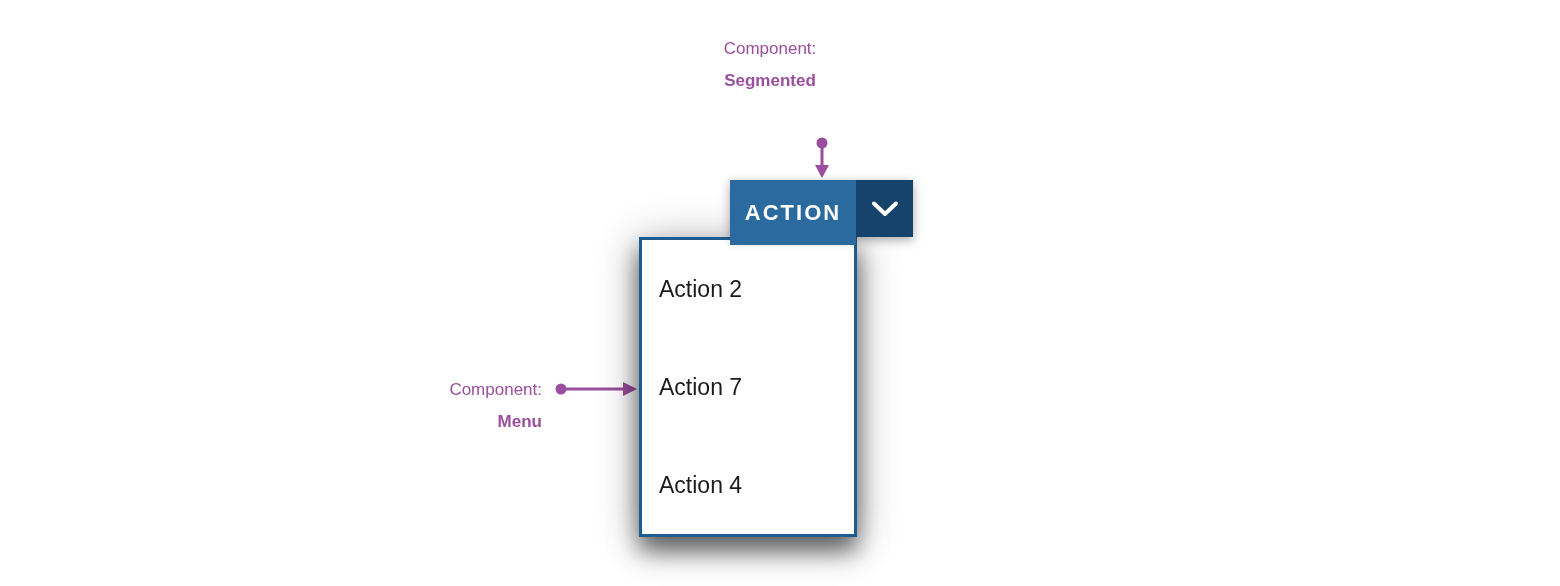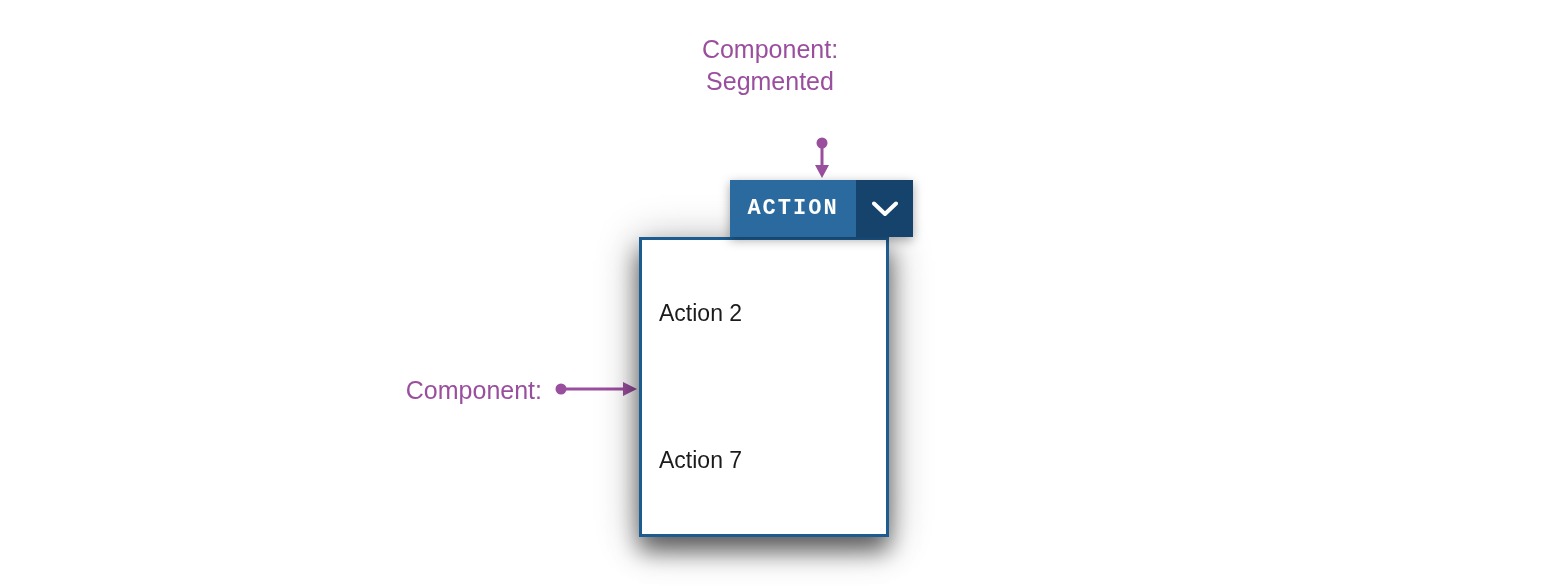--- a/index.html
+++ b/index.html
@@ -11,25 +11,25 @@
     width: 1560px;
     height: 586px;
     background: var(--canvas-bg, #ffffff);
     overflow: hidden;
   }
 
   
   .annotation {
     position: absolute;
     color: var(--annotation, #9a4e9e);
-    font-size: 25px;
+    font-size: 17px;
     line-height: 32px;
   }
   .annotation .ann-regular { font-weight: 400; }
-  .annotation .ann-bold   { font-weight: 400; }
+  .annotation .ann-bold   { font-weight: 700; }
 
   .annotation-top {
     left: 650px;
     top: 33px;
     width: 240px;
     text-align: center;
   }
   .annotation-left {
     left: 360px;
     top: 374px;
@@ -51,25 +51,25 @@
     left: 730px;
     top: 180px;
     width: 183px;
     height: 57px;
     display: flex;
     z-index: 3;
     box-shadow: 0 3px 10px rgba(0,0,0,0.35);
   }
   .seg-action {
     width: 126px;
-    height: 57px;
+    height: 65px;
     border: none;
     background: var(--button-primary, #2a6a9f);
     color: var(--button-text, #ffffff);
-    font-family: Liberation Mono, monospace;
+    font-family: Liberation Sans, sans-serif;
     font-size: 22px;
     font-weight: 700;
     letter-spacing: 2px;
     cursor: pointer;
   }
   .seg-toggle {
     width: 57px;
     height: 57px;
     border: none;
     background: var(--button-toggle, #16436b);
@@ -78,21 +78,21 @@
     align-items: center;
     justify-content: center;
     cursor: pointer;
   }
 
   
   .menu {
     position: absolute;
     left: 639px;
     top: 237px;
-    width: 250px;
+    width: 218px;
     height: 300px;
     background: var(--menu-bg, #ffffff);
     border: 3px solid var(--menu-border, #1d5c91);
     z-index: 2;
     display: flex;
     flex-direction: column;
     box-shadow: 0 14px 22px rgba(0,0,0,0.55), 0 4px 40px rgba(0,0,0,0.30);
   }
   .menu-item {
     flex: 1;
@@ -126,24 +126,26 @@
     <button class="seg-toggle">
       <svg width="26" height="16" viewBox="0 0 26 16" fill="none" xmlns="http://www.w3.org/2000/svg">
         <path d="M2 2.5 L13 13 L24 2.5" stroke="currentColor" stroke-width="4" stroke-linecap="round" stroke-linejoin="round"></path>
       </svg>
     </button>
   </div>
 
   <div class="menu" role="menu">
     <div class="menu-item" role="menuitem">Action 2</div>
     <div class="menu-item" role="menuitem">Action 7</div>
+    <div class="menu-item" role="menuitem">Action 4</div>
   </div>
 
   <div class="annotation annotation-left">
     <div class="ann-regular">Component:</div>
+    <div class="ann-bold">Menu</div>
   </div>
 
   <svg class="arrow arrow-right" width="88" height="18" viewBox="0 0 88 18" fill="currentColor" xmlns="http://www.w3.org/2000/svg">
     <circle cx="8" cy="9" r="5.5"></circle>
     <rect x="12" y="7.5" width="58" height="3"></rect>
     <polygon points="70,2 70,16 84,9"></polygon>
   </svg>
 
 </div>
 

